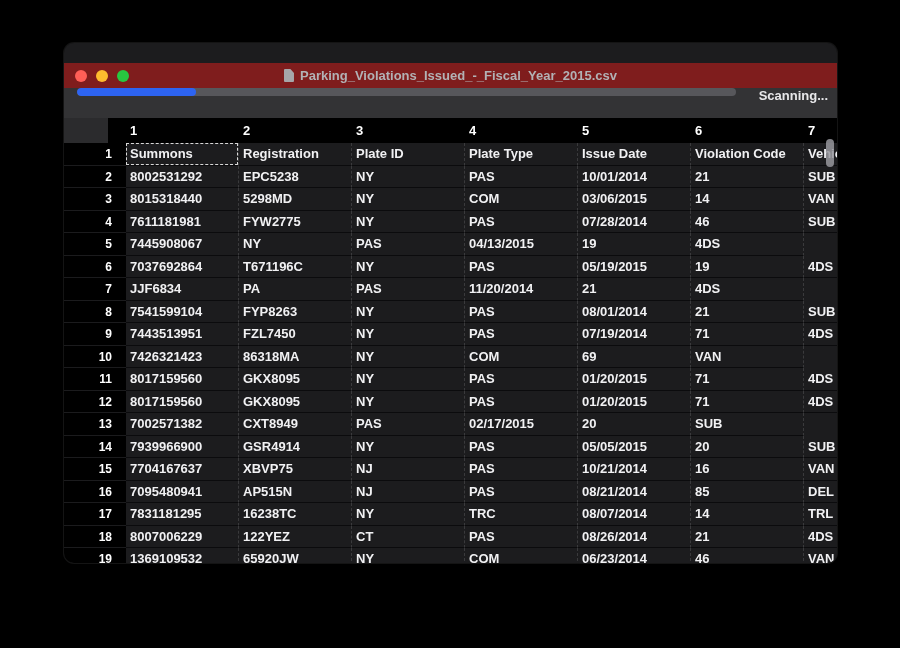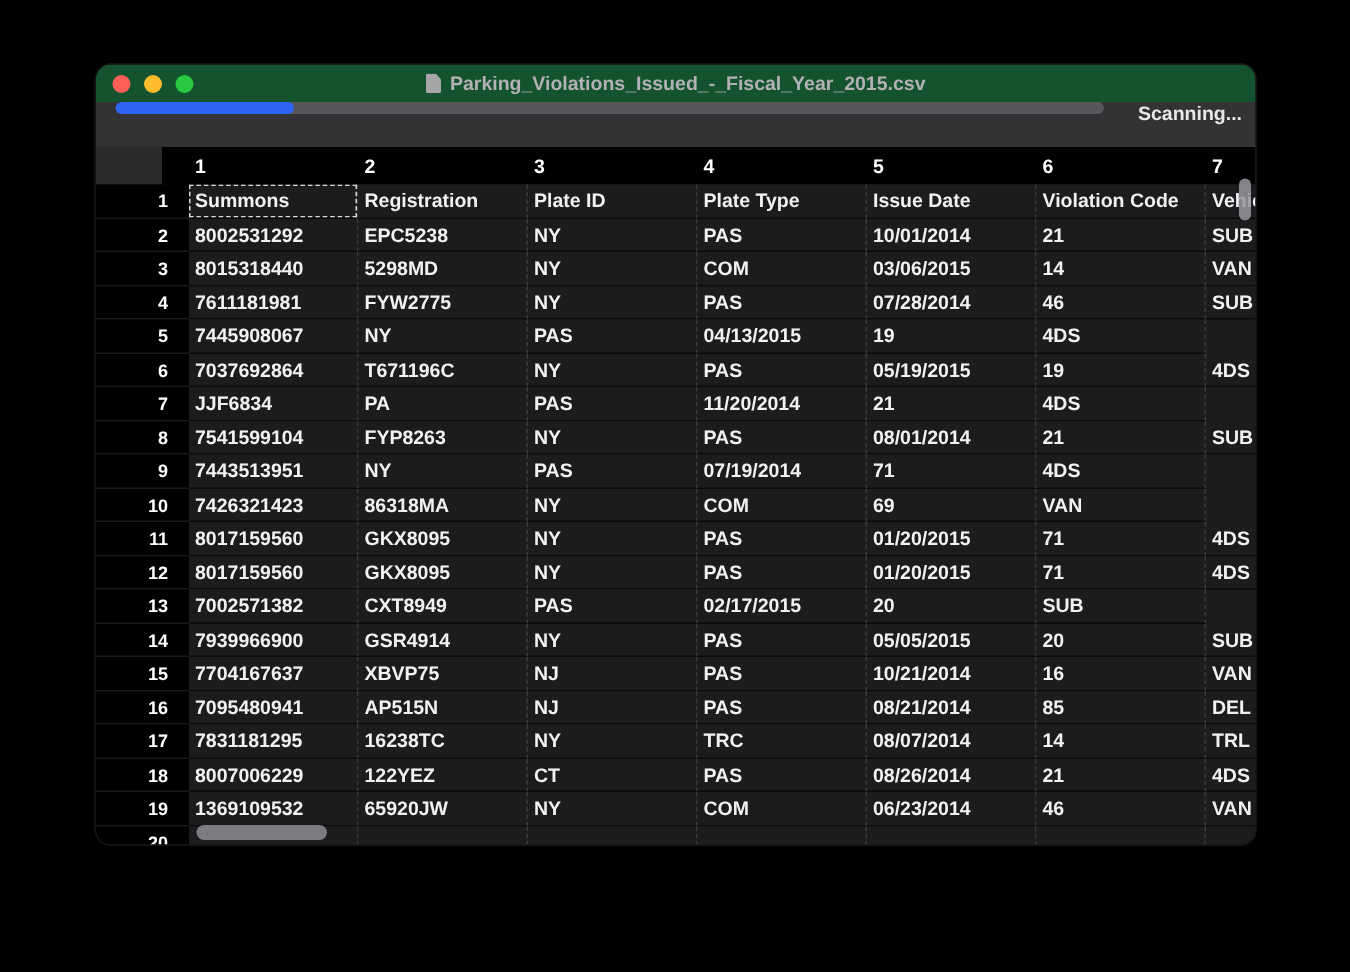--- a/index.html
+++ b/index.html
@@ -8,22 +8,22 @@
     font-family:"Liberation Sans", sans-serif;
     -webkit-font-smoothing:antialiased;
   }
   .window{
     position:absolute;left:64px;top:43px;width:773px;height:520px;
     border-radius:10px;overflow:hidden;background:#1c1c1e;
     box-shadow:0 0 0 1px rgba(255,255,255,0.08), 0 30px 70px rgba(0,0,0,0.95);
   }
   
   .titlebar{
-    position:relative;height:25px;background:#14532d;
-    display:flex;align-items:center;justify-content:center;
+    position:relative;height:25px;background:#7f1d1d;
+    display:flex;align-items:center;justify-content:center;margin-top:20px;
   }
   .traffic{position:absolute;left:11px;top:0;height:100%;display:flex;align-items:center;gap:9px;}
   .tl{width:12px;height:12px;border-radius:50%;display:inline-block;}
   .title-wrap{display:flex;align-items:center;gap:6px;max-width:70%;}
   .doc-icon{
     width:10px;height:13px;background:#a6a6a9;border-radius:1px;
     clip-path:polygon(0 0,64% 0,100% 30%,100% 100%,0 100%);
     flex:none;
   }
   .title-text{
@@ -185,20 +185,21 @@
           <div class="cell">FYP8263</div>
           <div class="cell">NY</div>
           <div class="cell">PAS</div>
           <div class="cell">08/01/2014</div>
           <div class="cell">21</div>
           <div class="cell">SUB</div>
         </div>
         <div class="row">
           <div class="rownum">9</div>
           <div class="cell">7443513951</div>
+          <div class="cell">FZL7450</div>
           <div class="cell">NY</div>
           <div class="cell">PAS</div>
           <div class="cell">07/19/2014</div>
           <div class="cell">71</div>
           <div class="cell">4DS</div>
         </div>
         <div class="row">
           <div class="rownum">10</div>
           <div class="cell">7426321423</div>
           <div class="cell">86318MA</div>

